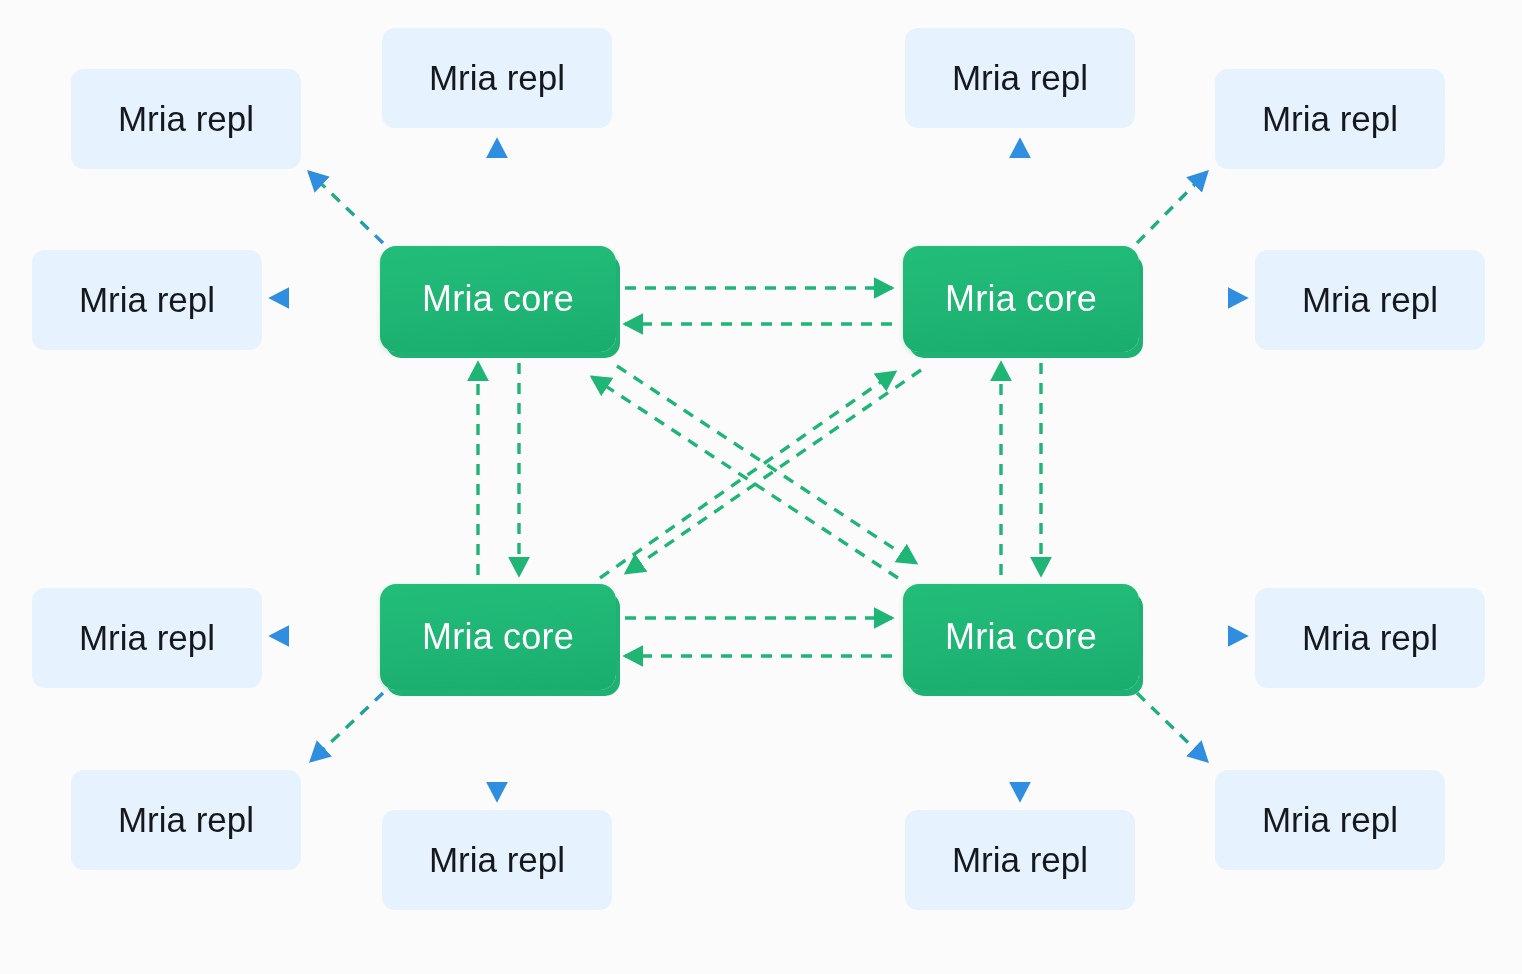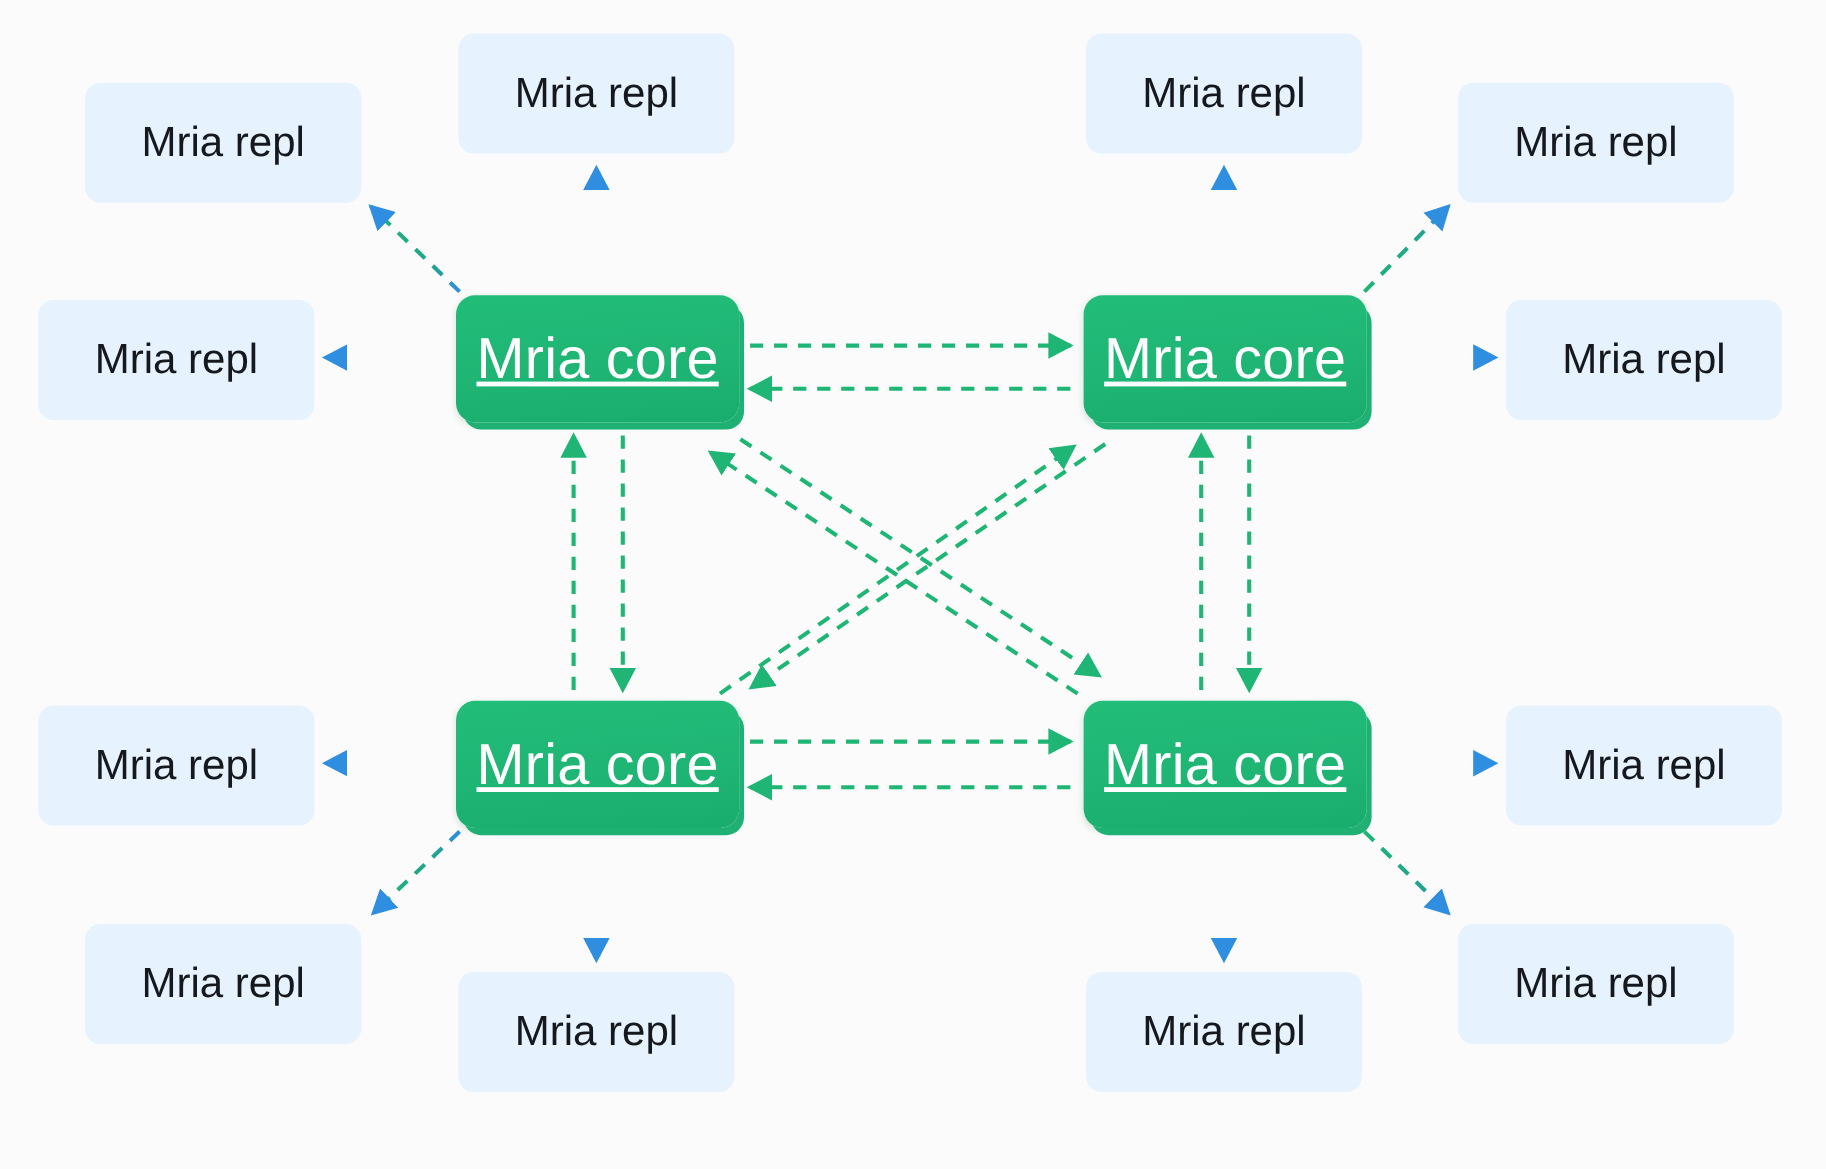--- a/index.html
+++ b/index.html
@@ -25,26 +25,25 @@
     display:flex;
     align-items:center;
     justify-content:center;
     border-radius:14px;
     white-space:nowrap;
     user-select:none;
   }
   .node-core {
     background:linear-gradient(175deg,#22bd79 0%,#1fb574 55%,#19ad6d 100%);
     color:#ffffff;
-    font-size:48px;
+    font-size:36px;
     letter-spacing:.2px;
     border-radius:16px;
     box-shadow:5px 7px 0 -1px #1eb173, 0 2px 5px rgba(20,120,80,0.18);
     z-index:3;
-    text-decoration:underline;
   }
   .node-repl {
     background:#e6f2fd;
     color:#15181c;
     font-size:35px;
     border-radius:13px;
     z-index:2;
   }
 </style>
 </head>

